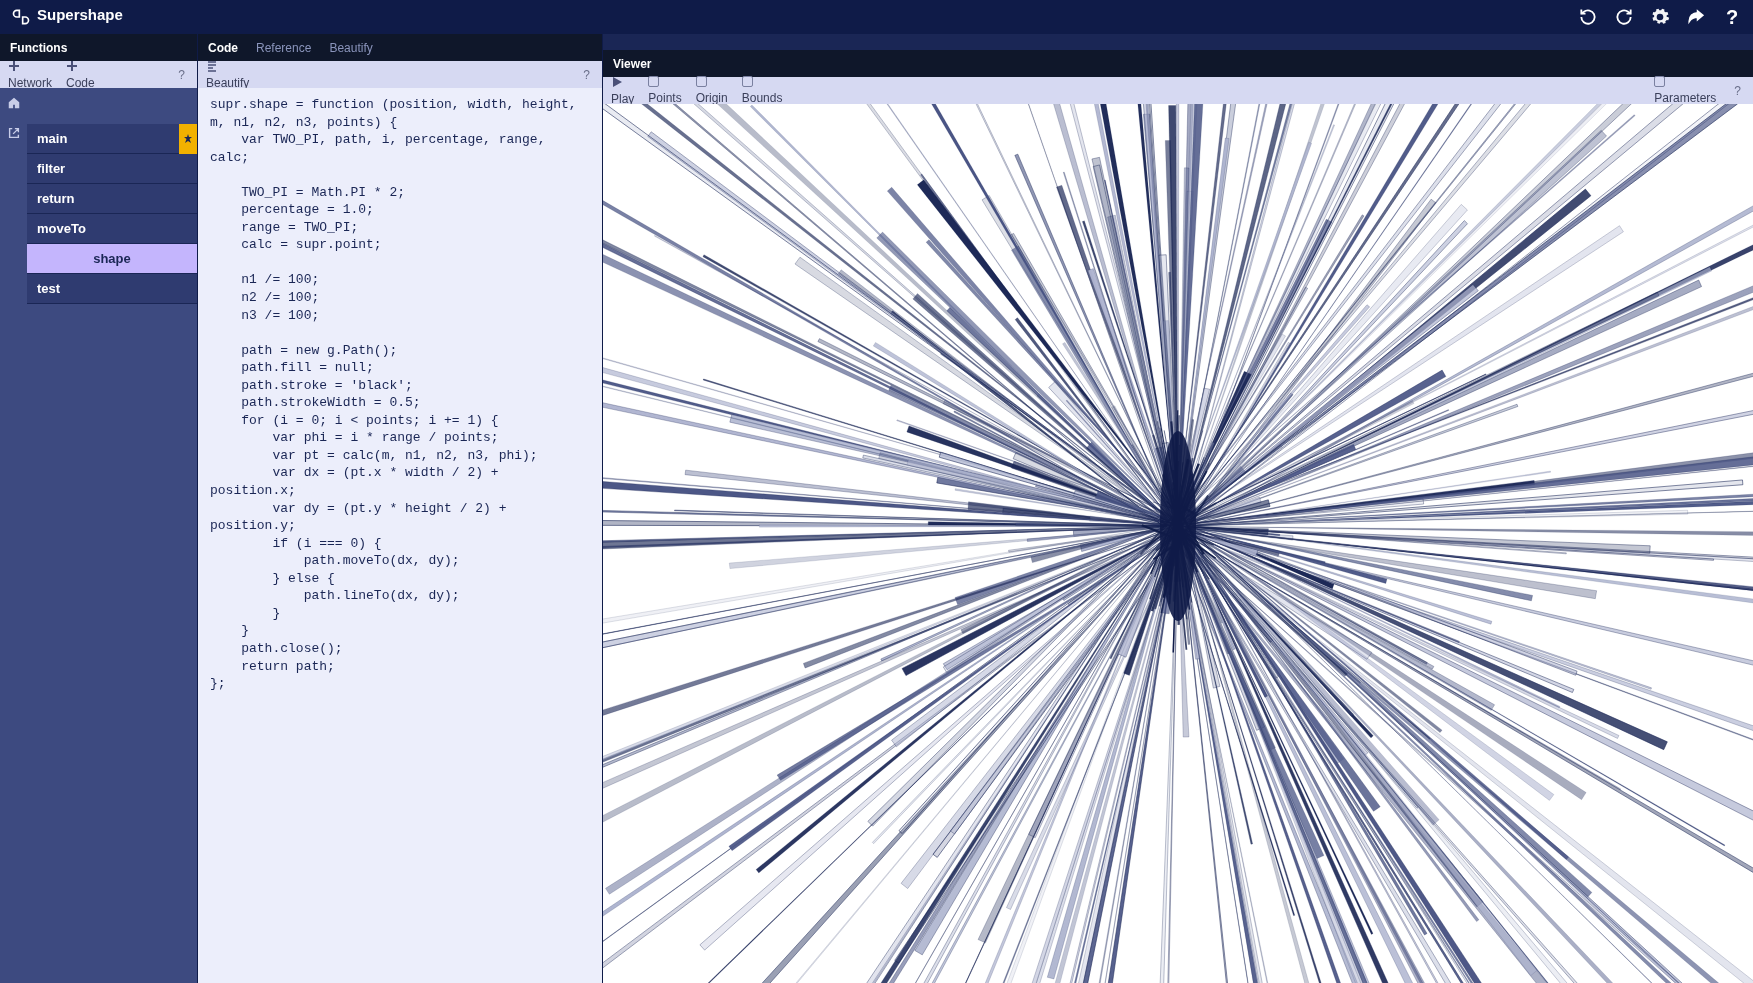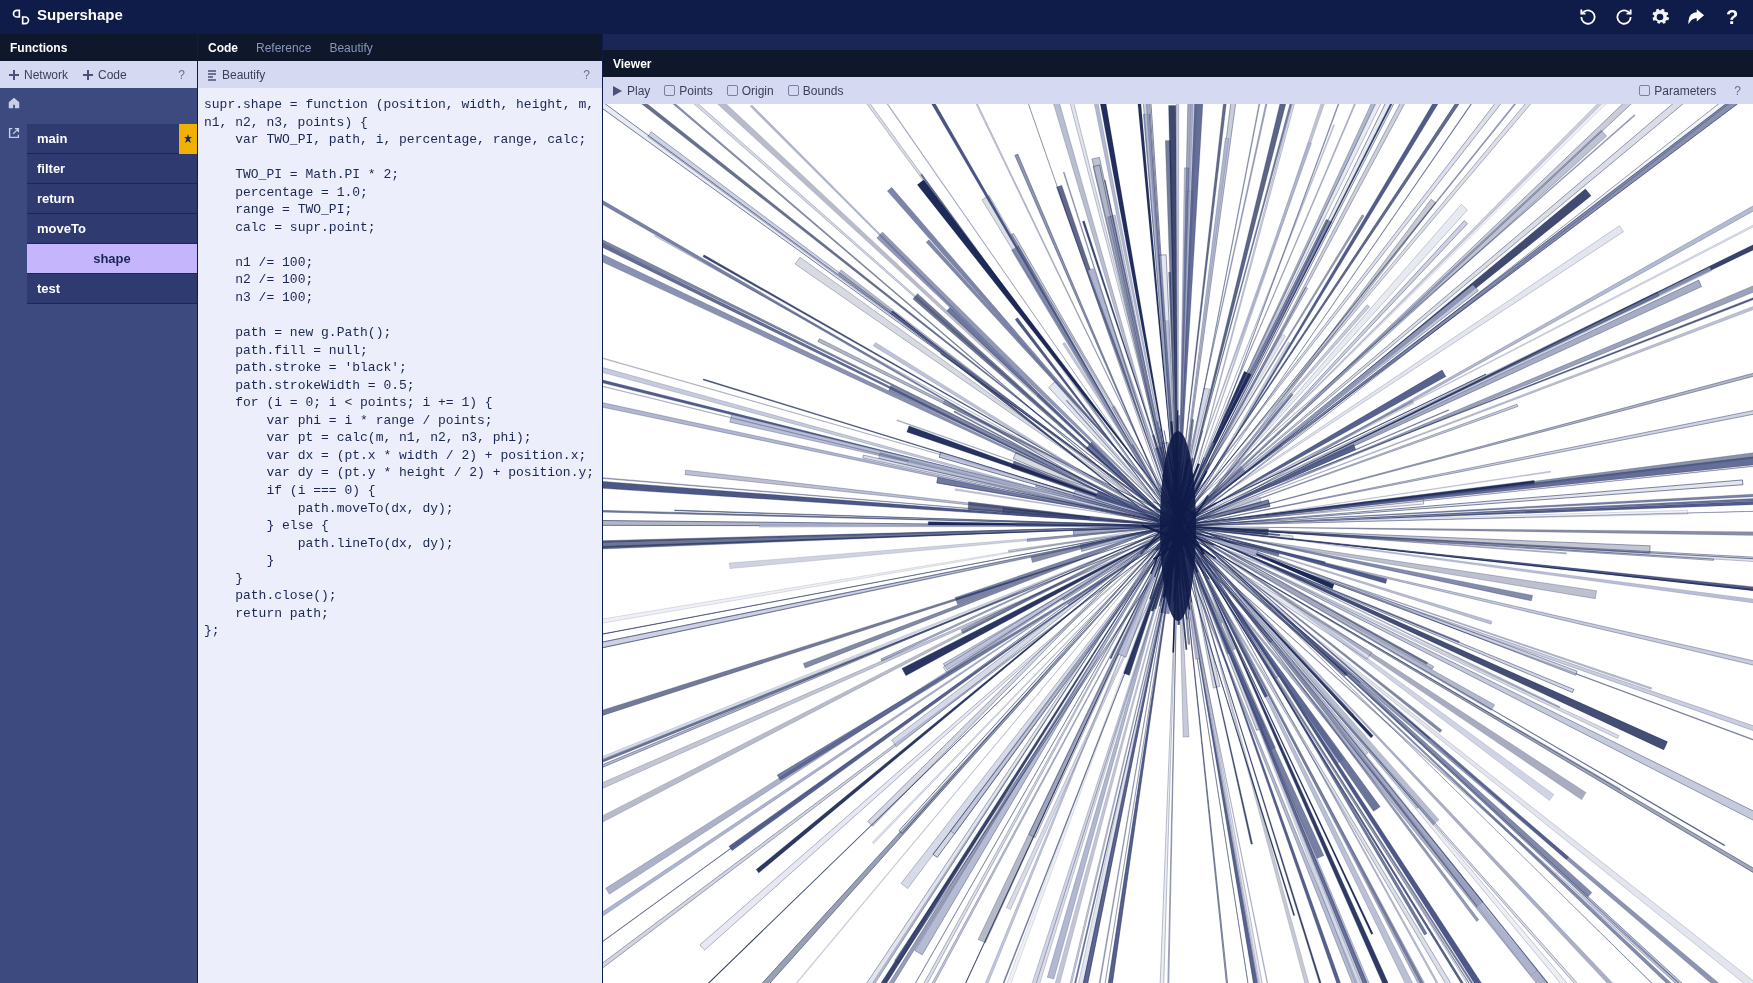--- a/index.html
+++ b/index.html
@@ -60,21 +60,21 @@
 .toolbar {
   height: 27px;
   background: #d6d9f2;
   display: flex;
   align-items: center;
   padding: 0 8px;
   gap: 14px;
   font-size: 12px;
   color: #3a3f5a;
 }
-.toolbar .tb-item { display: flex; align-items: center; gap: 4px; cursor: pointer; }
+.toolbar .tb-item { display: flex; gap: 4px; cursor: pointer; flex-direction: column; }
 .toolbar .tb-spacer { flex: 1; }
 .toolbar .tb-help { color: #6a6f8a; cursor: pointer; padding: 0 4px; }
 .tb-icon { display:inline-flex; width:12px; height:12px; align-items:center; justify-content:center; color:#4a5078;}
 .tb-icon svg { width:12px; height:12px; }
 .checkbox-empty { display:inline-block; width:11px; height:11px; border:1px solid #7a80a0; border-radius:2px; }
 
 
 .fn-body { flex:1; display:flex; }
 .fn-iconcol { width: 27px; background:#3d4a80; display:flex; flex-direction:column; }
 .fn-iconcol .fic { height:30px; display:flex; align-items:center; justify-content:center; color:#c8cde8; }
@@ -87,21 +87,21 @@
 }
 .fn-item.selected { background:#c4b5fd; color:#1a2655;justify-content:center; }
 .fn-item .pin {
   position:absolute; right:0; top:0; width:18px; height:30px;
   background:#f2b100; display:flex; align-items:center; justify-content:center;
 }
 .fn-item .pin svg { width:10px; height:10px; color:#1a2655; }
 
 
 .code-body {
-  flex:1; padding:8px 6px; overflow:auto;
+  flex:1; padding:8px 12px; overflow:auto;
   font-family: Menlo, Consolas, "Courier New", monospace;
   font-size:13px; line-height:1.35; color:#1a2655;
   white-space: pre-wrap; word-wrap: break-word;
   background:#eceefb;
 }
 
 
 .viewer-body { flex:1; position:relative; background:#fff; overflow:hidden; }
 .viewer-body svg { width:100%; height:100%; }
 

